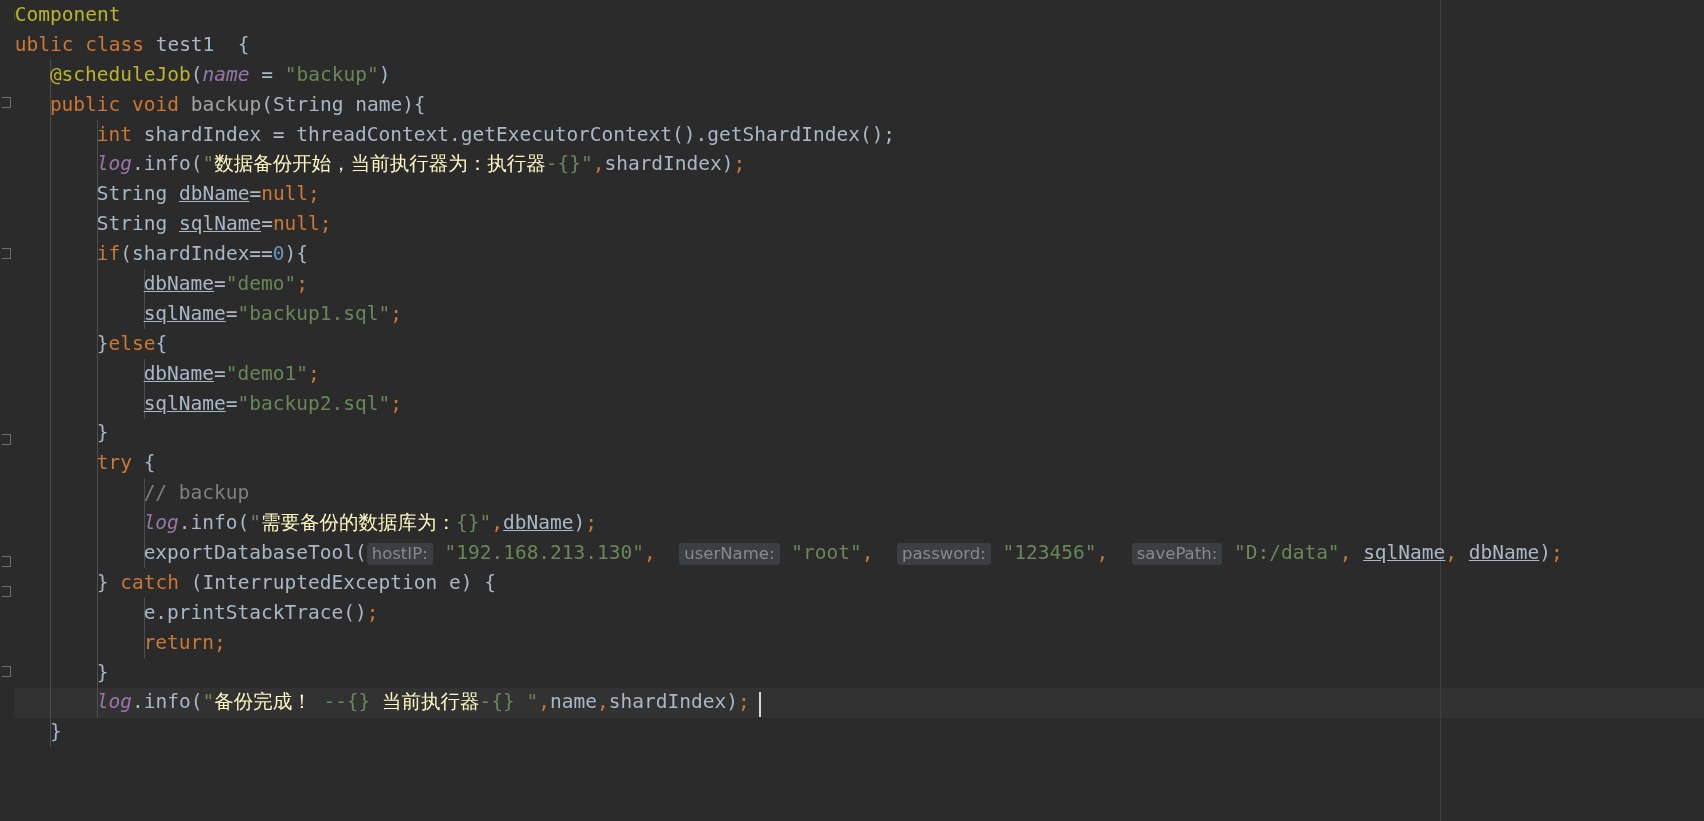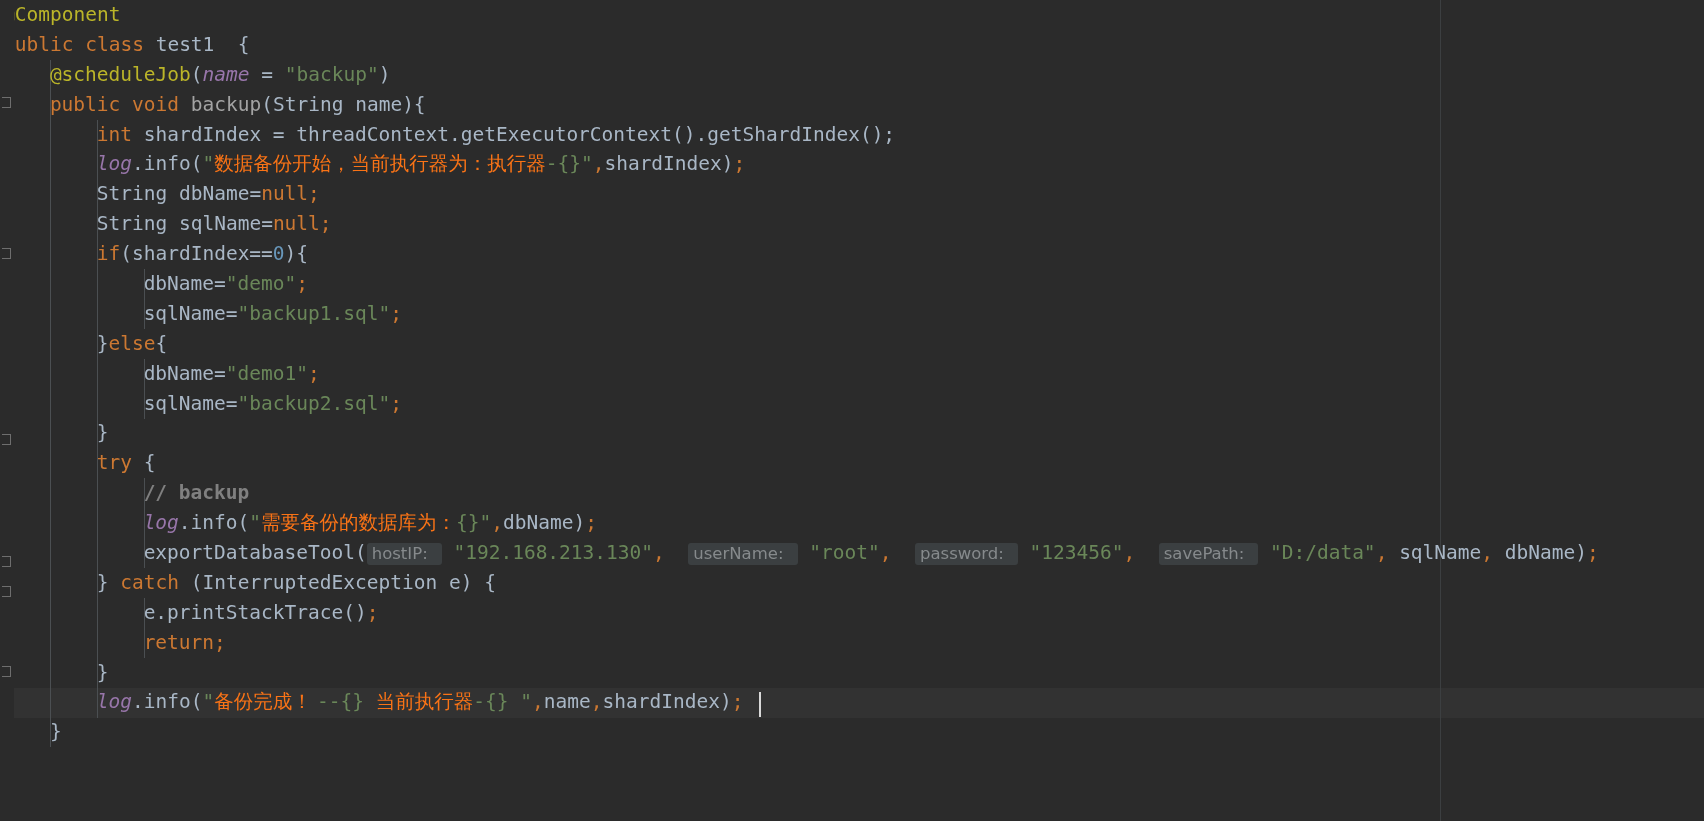--- a/index.html
+++ b/index.html
@@ -73,30 +73,30 @@
   }
   
   .kw       { color: #cc7832; }        
   .ann      { color: #bbb529; }        
   .str      { color: #6a8759; }        
   .num      { color: #6897bb; }        
   .plain    { color: #a9b7c6; }        
   .declmeth { color: #a3a3a3; }        
   .field    { color: #9876aa; font-style: italic; }  
   .italicm  { color: #a9b7c6; }  
-  .comment  { color: #808080; font-weight: bold; }        
-  .local    { color: #a9b7c6; text-decoration-color: #a9b7c6; }
+  .comment  { color: #808080; }        
+  .local    { color: #a9b7c6; text-decoration: underline; text-decoration-color: #a9b7c6; }
   .sep      { color: #cc7832; }        
-  .cjk      { font-family: Liberation Sans, sans-serif; color: #f97316; }
+  .cjk      { font-family: Liberation Mono, monospace; color: #fef9c3; }
   
   .hint {
     background: #3b3f41;
     color: #868a8c;
     border-radius: 3px;
-    padding: 1px 14px 2px 5px;
+    padding: 1px 5px 2px 5px;
     font-size: 16.5px;
     font-family: "DejaVu Sans", "Liberation Sans", sans-serif;
     letter-spacing: 0px;
   }
   
   .caret {
     position: absolute;
     width: 2px; height: 25px;
     background: #d8d8d8;
     z-index: 5;

